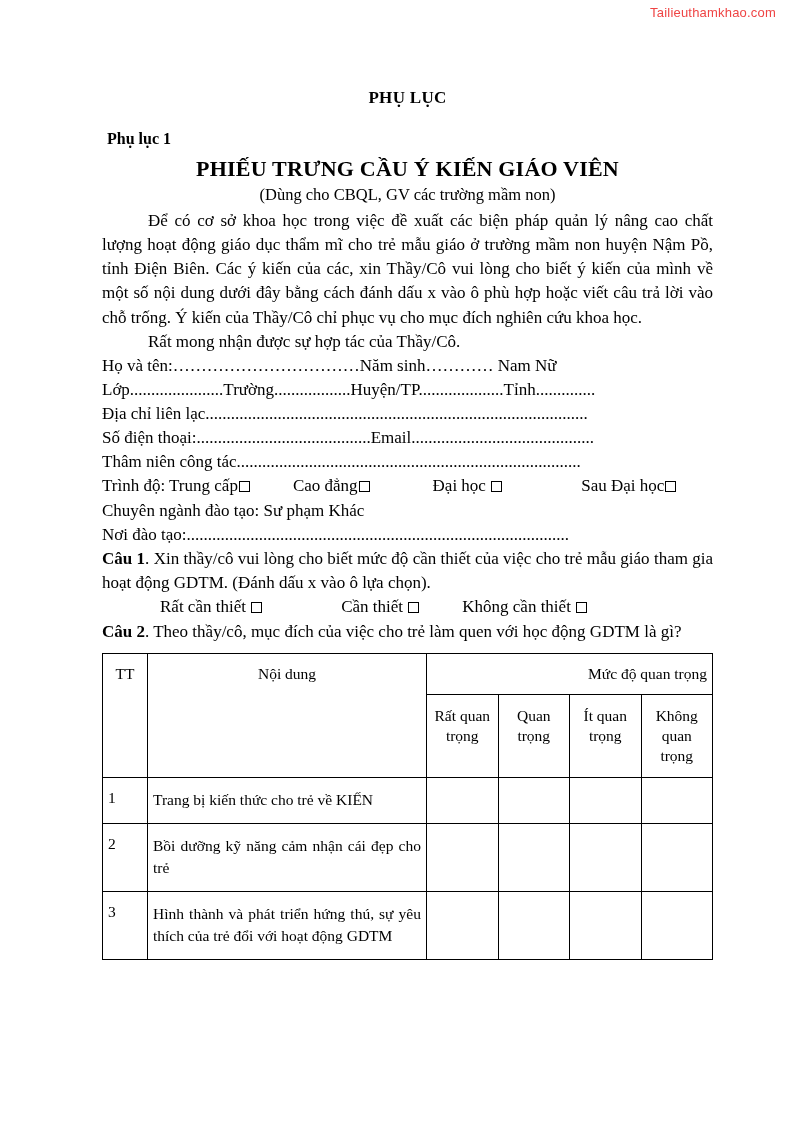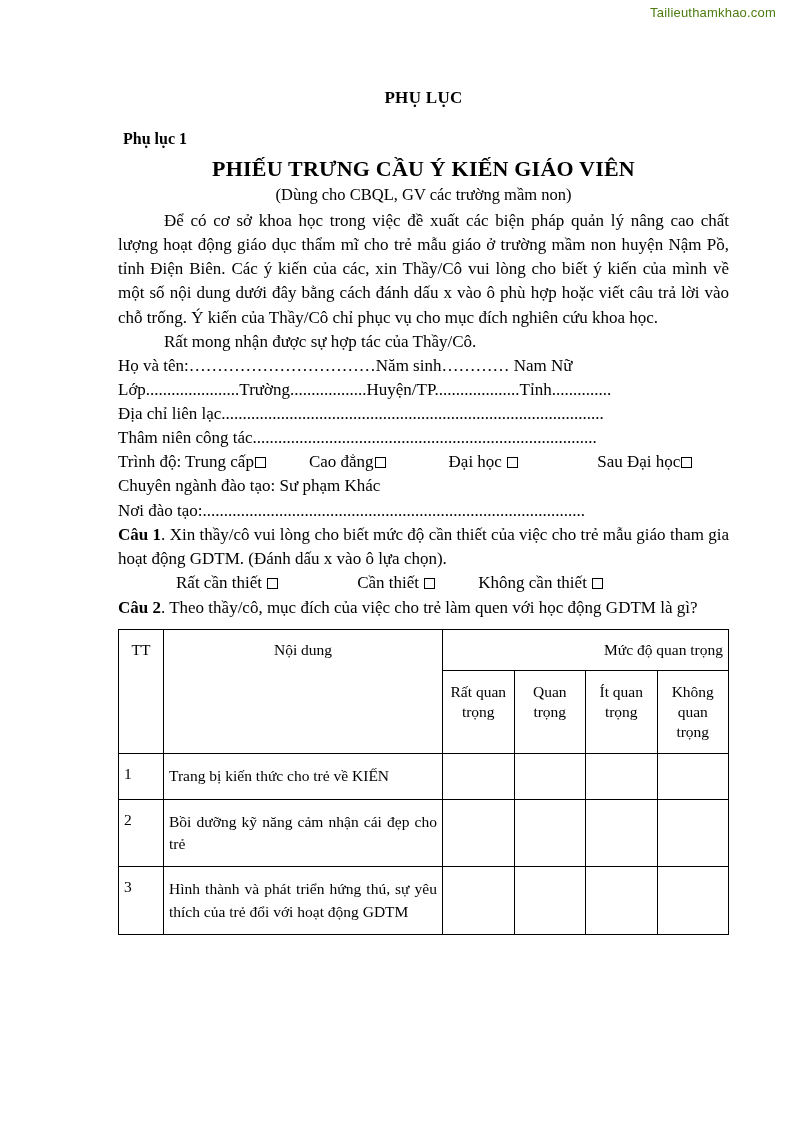--- a/index.html
+++ b/index.html
@@ -23,29 +23,29 @@
     box-sizing: border-box;
   }
 
   
   .watermark {
     position: absolute;
     top: 5px;
     right: 18px;
     font-family: "Liberation Sans", "DejaVu Sans", sans-serif;
     font-size: 13px;
-    color: #4d7c0f;
+    color: #ef4444;
     letter-spacing: 0.2px;
     white-space: nowrap;
   }
 
   
   .content {
     position: absolute;
-    left: 118px;
+    left: 102px;
     top: 88px;
     width: 611px;
   }
 
   .doc-title {
     text-align: center;
     font-weight: bold;
     font-size: 17px;
     letter-spacing: 0.3px;
     margin: 0 0 22px 0;
@@ -167,20 +167,21 @@
     <div class="form-title">PHIẾU TRƯNG CẦU Ý KIẾN GIÁO VIÊN</div>
     <div class="form-subtitle">(Dùng cho CBQL, GV các trường mầm non)</div>
 
     <p class="body-text body-indent">Để có cơ sở khoa học trong việc đề xuất các biện pháp quản lý nâng cao chất lượng hoạt động giáo dục thẩm mĩ cho trẻ mẫu giáo ở trường mầm non huyện Nậm Pồ, tỉnh Điện Biên. Các ý kiến của các, xin Thầy/Cô vui lòng cho biết ý kiến của mình về một số nội dung dưới đây bằng cách đánh dấu x vào ô phù hợp hoặc viết câu trả lời vào chỗ trống. Ý kiến của Thầy/Cô chỉ phục vụ cho mục đích nghiên cứu khoa học.</p>
 
     <p class="body-text body-indent">Rất mong nhận được sự hợp tác của Thầy/Cô.</p>
 
     <div class="line-row">Họ và tên:……………………………Năm sinh………… Nam Nữ</div>
     <div class="line-row">Lớp......................Trường..................Huyện/TP....................Tỉnh..............</div>
     <div class="line-row">Địa chỉ liên lạc..........................................................................................</div>
+    <div class="line-row">Số điện thoại:.........................................Email...........................................</div>
     <div class="line-row">Thâm niên công tác.................................................................................</div>
 
     <div class="line-row">
       <span>Trình độ: Trung cấp</span><span class="cbox"></span><span class="gap-sm"></span><span>Cao đẳng</span><span class="cbox"></span><span class="gap-md"></span><span>Đại học</span> <span class="cbox"></span><span class="gap-lg"></span><span>Sau Đại học</span><span class="cbox"></span>
     </div>
 
     <div class="line-row">Chuyên ngành đào tạo: Sư phạm Khác</div>
     <div class="line-row">Nơi đào tạo:..........................................................................................</div>
 
     <p class="body-text"><span class="q-label">Câu 1</span><span>. Xin thầy/cô vui lòng cho biết mức độ cần thiết của việc cho trẻ mẫu giáo tham gia hoạt động GDTM. (Đánh dấu x vào ô lựa chọn).</span></p>

